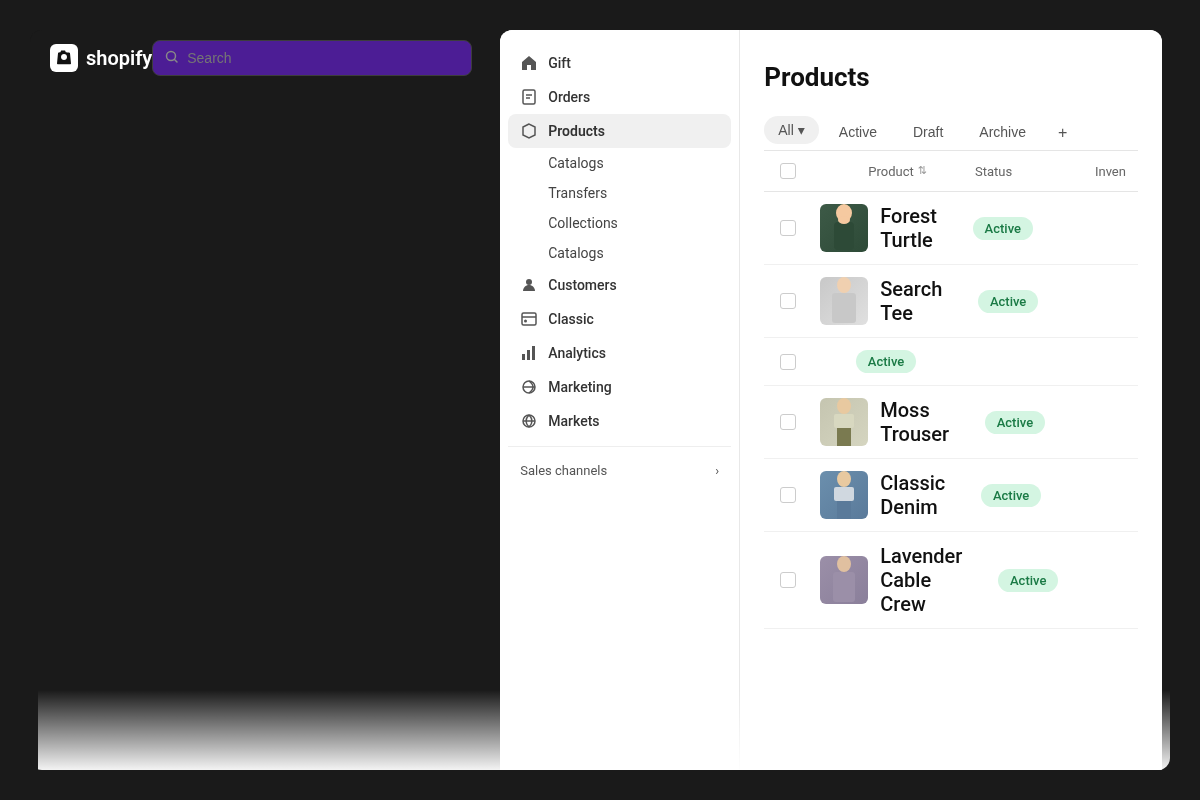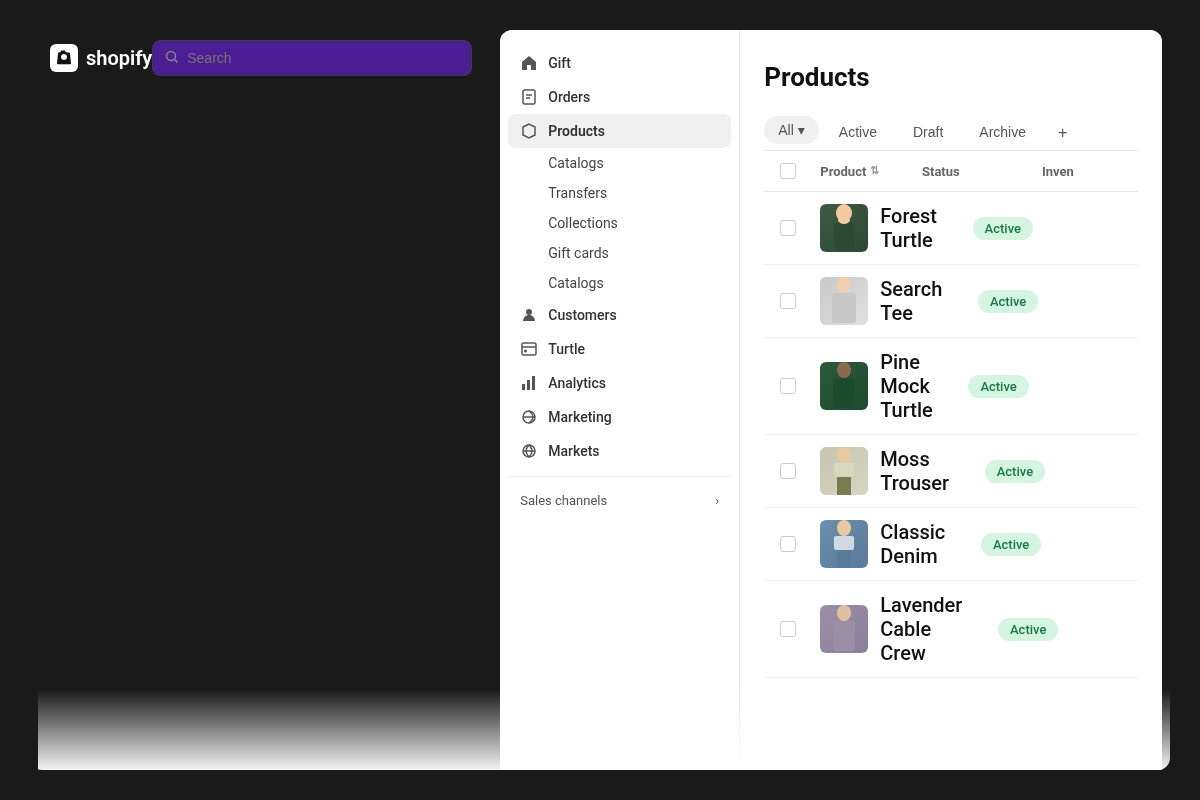--- a/index.html
+++ b/index.html
@@ -252,24 +252,25 @@
     .col-inventory {
       width: 80px;
       flex-shrink: 0;
       color: #555;
       font-size: 13px;
     }
 
     .header-label {
       font-size: 13px;
       color: #666;
-      font-weight: 700;
+      font-weight: 400;
       display: flex;
       align-items: flex-start;
       gap: 4px;
+      margin-left: 48px;
     }
 
     .checkbox {
       width: 16px;
       height: 16px;
       border: 1.5px solid #ccc;
       border-radius: 3px;
       cursor: pointer;
       background: #fff;
     }
@@ -388,23 +389,20 @@
         <div class="sub-nav-item">
           <span>Catalogs</span>
         </div>
         <div class="sub-nav-item">
           <span>Transfers</span>
         </div>
         <div class="sub-nav-item">
           <span>Collections</span>
         </div>
         <div class="sub-nav-item">
-          <span>Gift cards</span>
-        </div>
-        <div class="sub-nav-item">
           <span>Catalogs</span>
         </div>
       </div>
 
       <div class="nav-item">
         <span class="nav-icon">
           <svg width="16" height="16" viewBox="0 0 16 16" fill="currentColor">
             <circle cx="8" cy="5" r="3"></circle>
             <path d="M2 14c0-3.3 2.7-6 6-6s6 2.7 6 6H2z"></path>
           </svg>
@@ -413,21 +411,21 @@
       </div>
 
       <div class="nav-item">
         <span class="nav-icon">
           <svg width="16" height="16" viewBox="0 0 16 16" fill="none" stroke="currentColor" stroke-width="1.5">
             <rect x="1" y="2" width="14" height="12" rx="1.5"></rect>
             <path d="M1 6h14"></path>
             <circle cx="4.5" cy="10" r="1.5" fill="currentColor" stroke="none"></circle>
           </svg>
         </span>
-        <span>Turtle</span>
+        <span>Classic</span>
       </div>
 
 
       <div class="nav-item">
         <span class="nav-icon">
           <svg width="16" height="16" viewBox="0 0 16 16" fill="currentColor">
             <rect x="1" y="9" width="3" height="6"></rect>
             <rect x="6" y="5" width="3" height="10"></rect>
             <rect x="11" y="1" width="3" height="14"></rect>
           </svg>
@@ -532,29 +530,20 @@
       </div>
       <div class="col-status">
         <span class="status-badge">Active</span>
       </div>
       <div class="col-inventory"></div>
     </div>
           <div class="table-row">
       <div class="col-checkbox">
         <div class="checkbox"></div>
       </div>
-      <div class="col-product">
-        <div class="product-thumb thumb-pine">
-          <svg viewBox="0 0 48 60" width="48" height="60">
-                  <ellipse cx="24" cy="14" rx="7" ry="8" fill="#8a6a50"></ellipse>
-                  <rect x="13" y="22" width="22" height="30" rx="3" fill="#1d4a2d"></rect>
-                </svg>
-        </div>
-        <span class="product-name">Pine Mock Turtle</span>
-      </div>
       <div class="col-status">
         <span class="status-badge">Active</span>
       </div>
       <div class="col-inventory"></div>
     </div>
           <div class="table-row">
       <div class="col-checkbox">
         <div class="checkbox"></div>
       </div>
       <div class="col-product">

